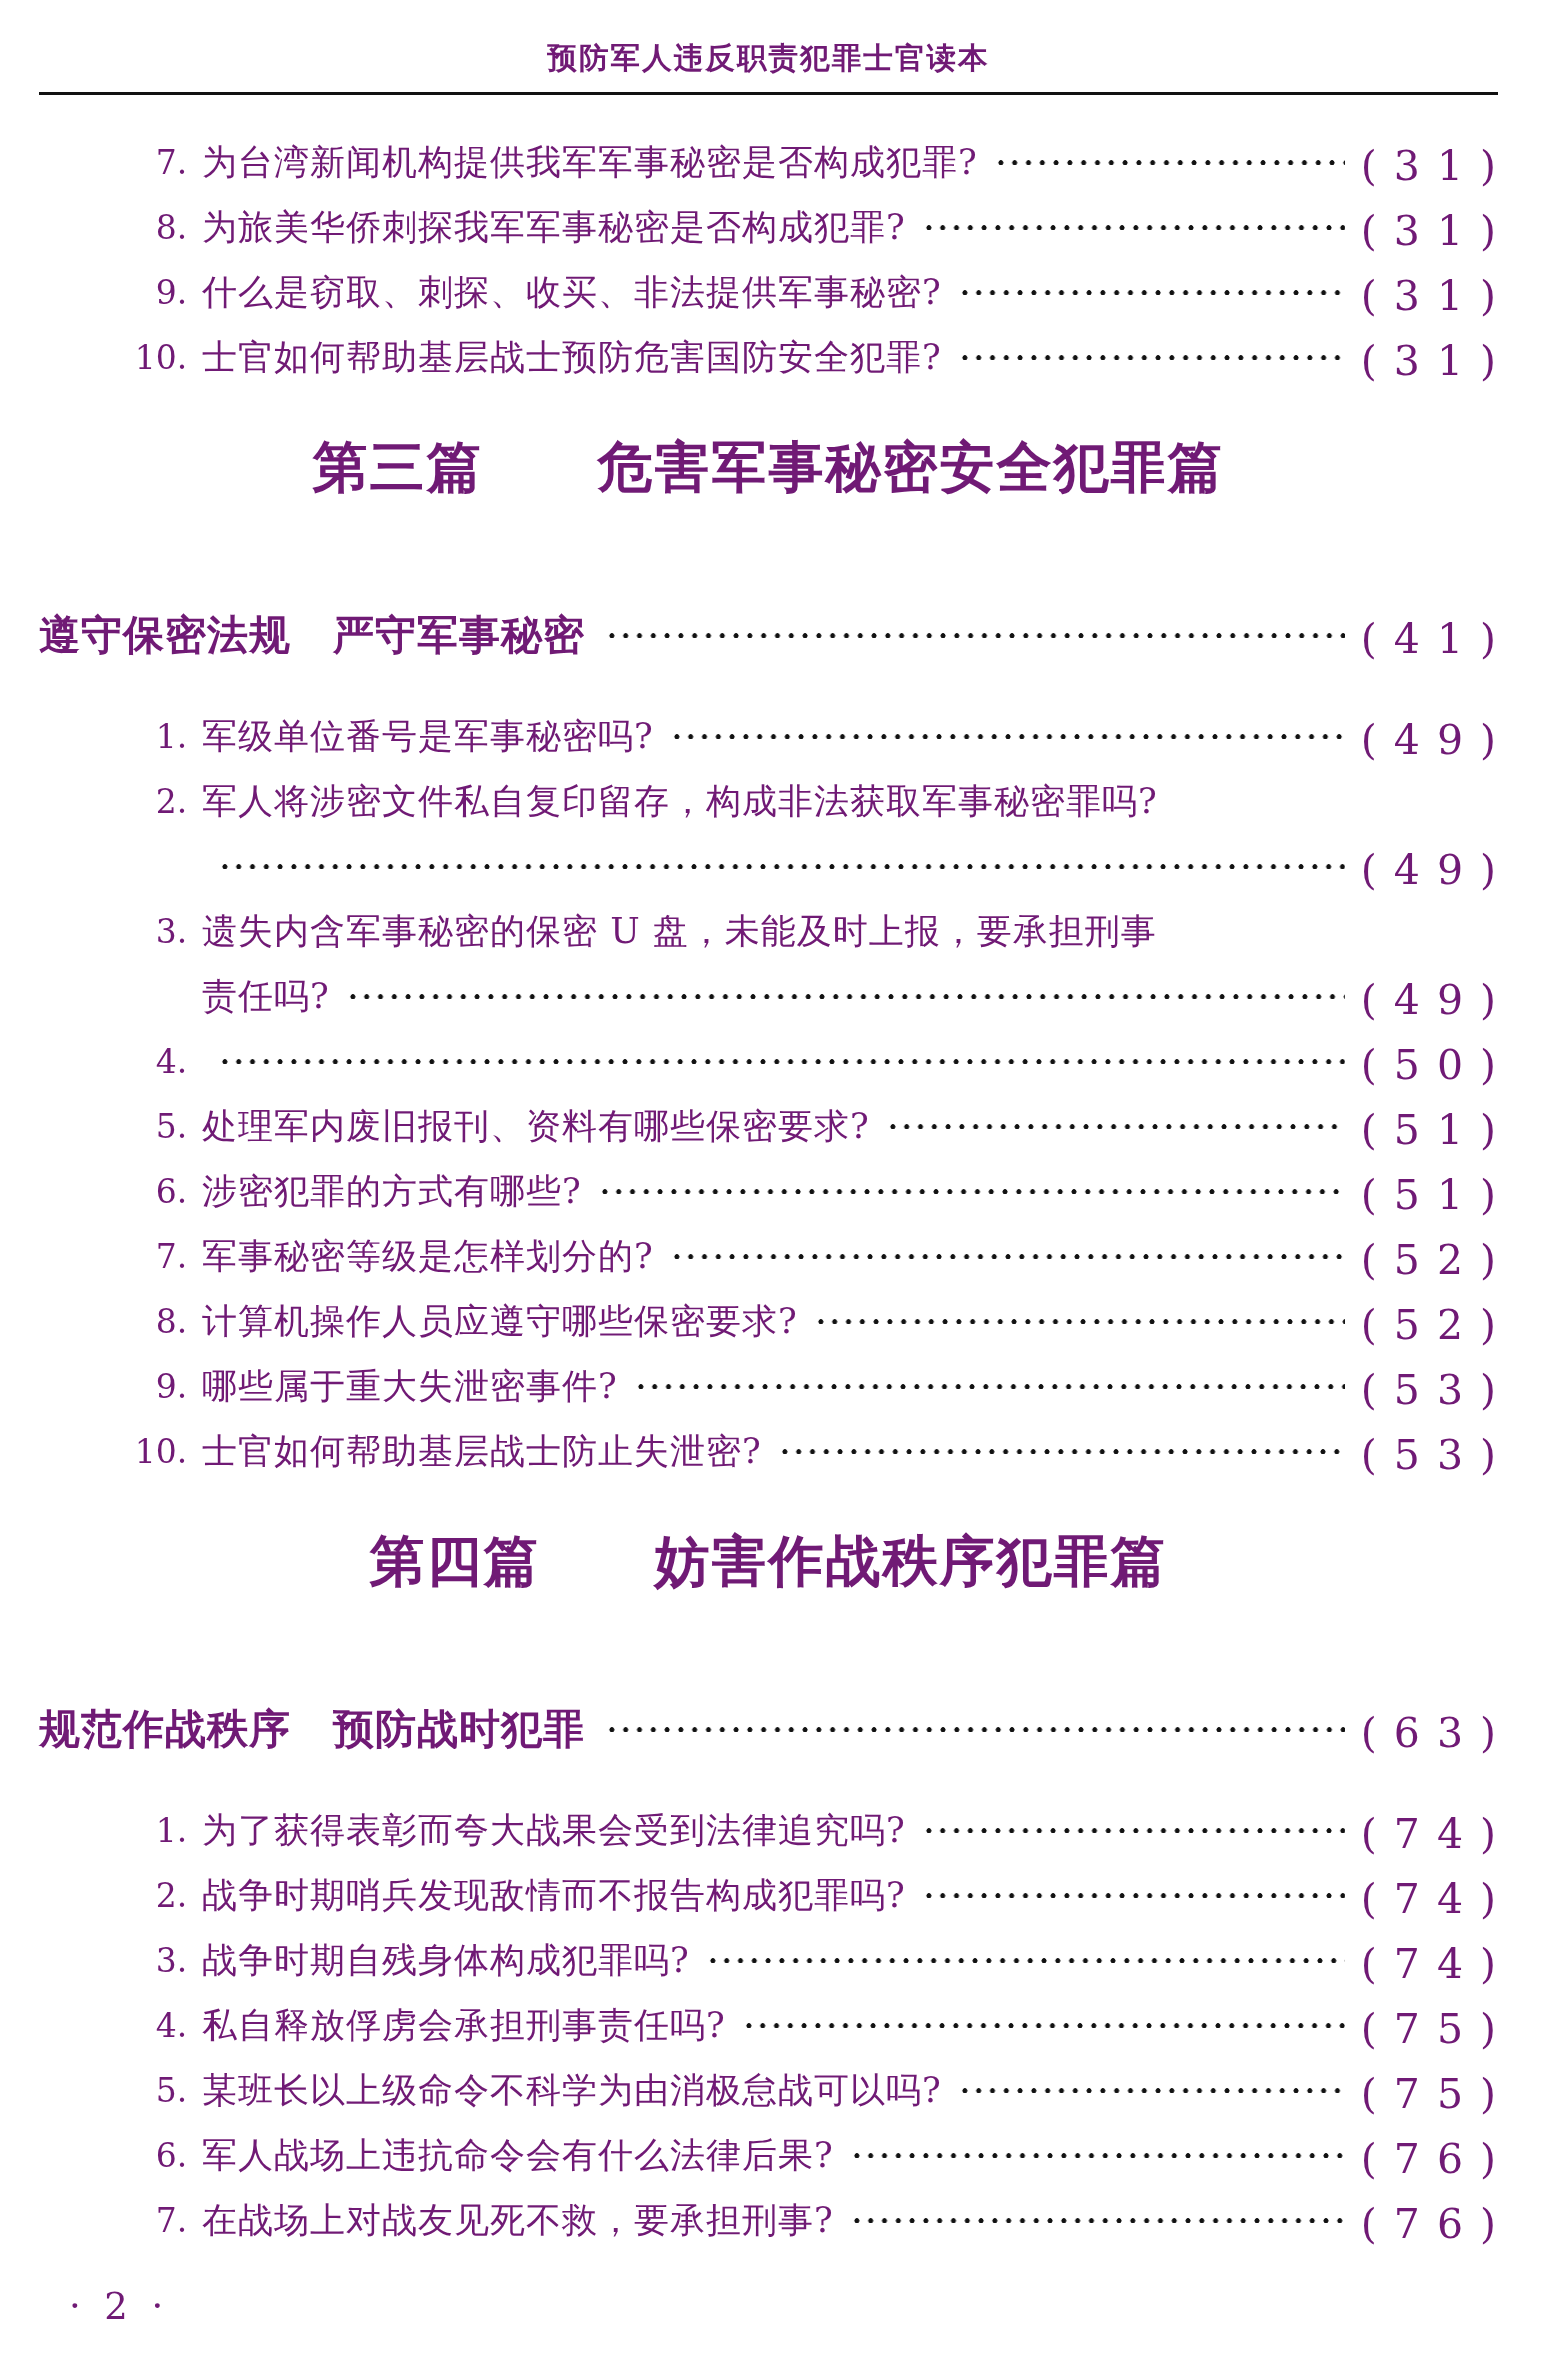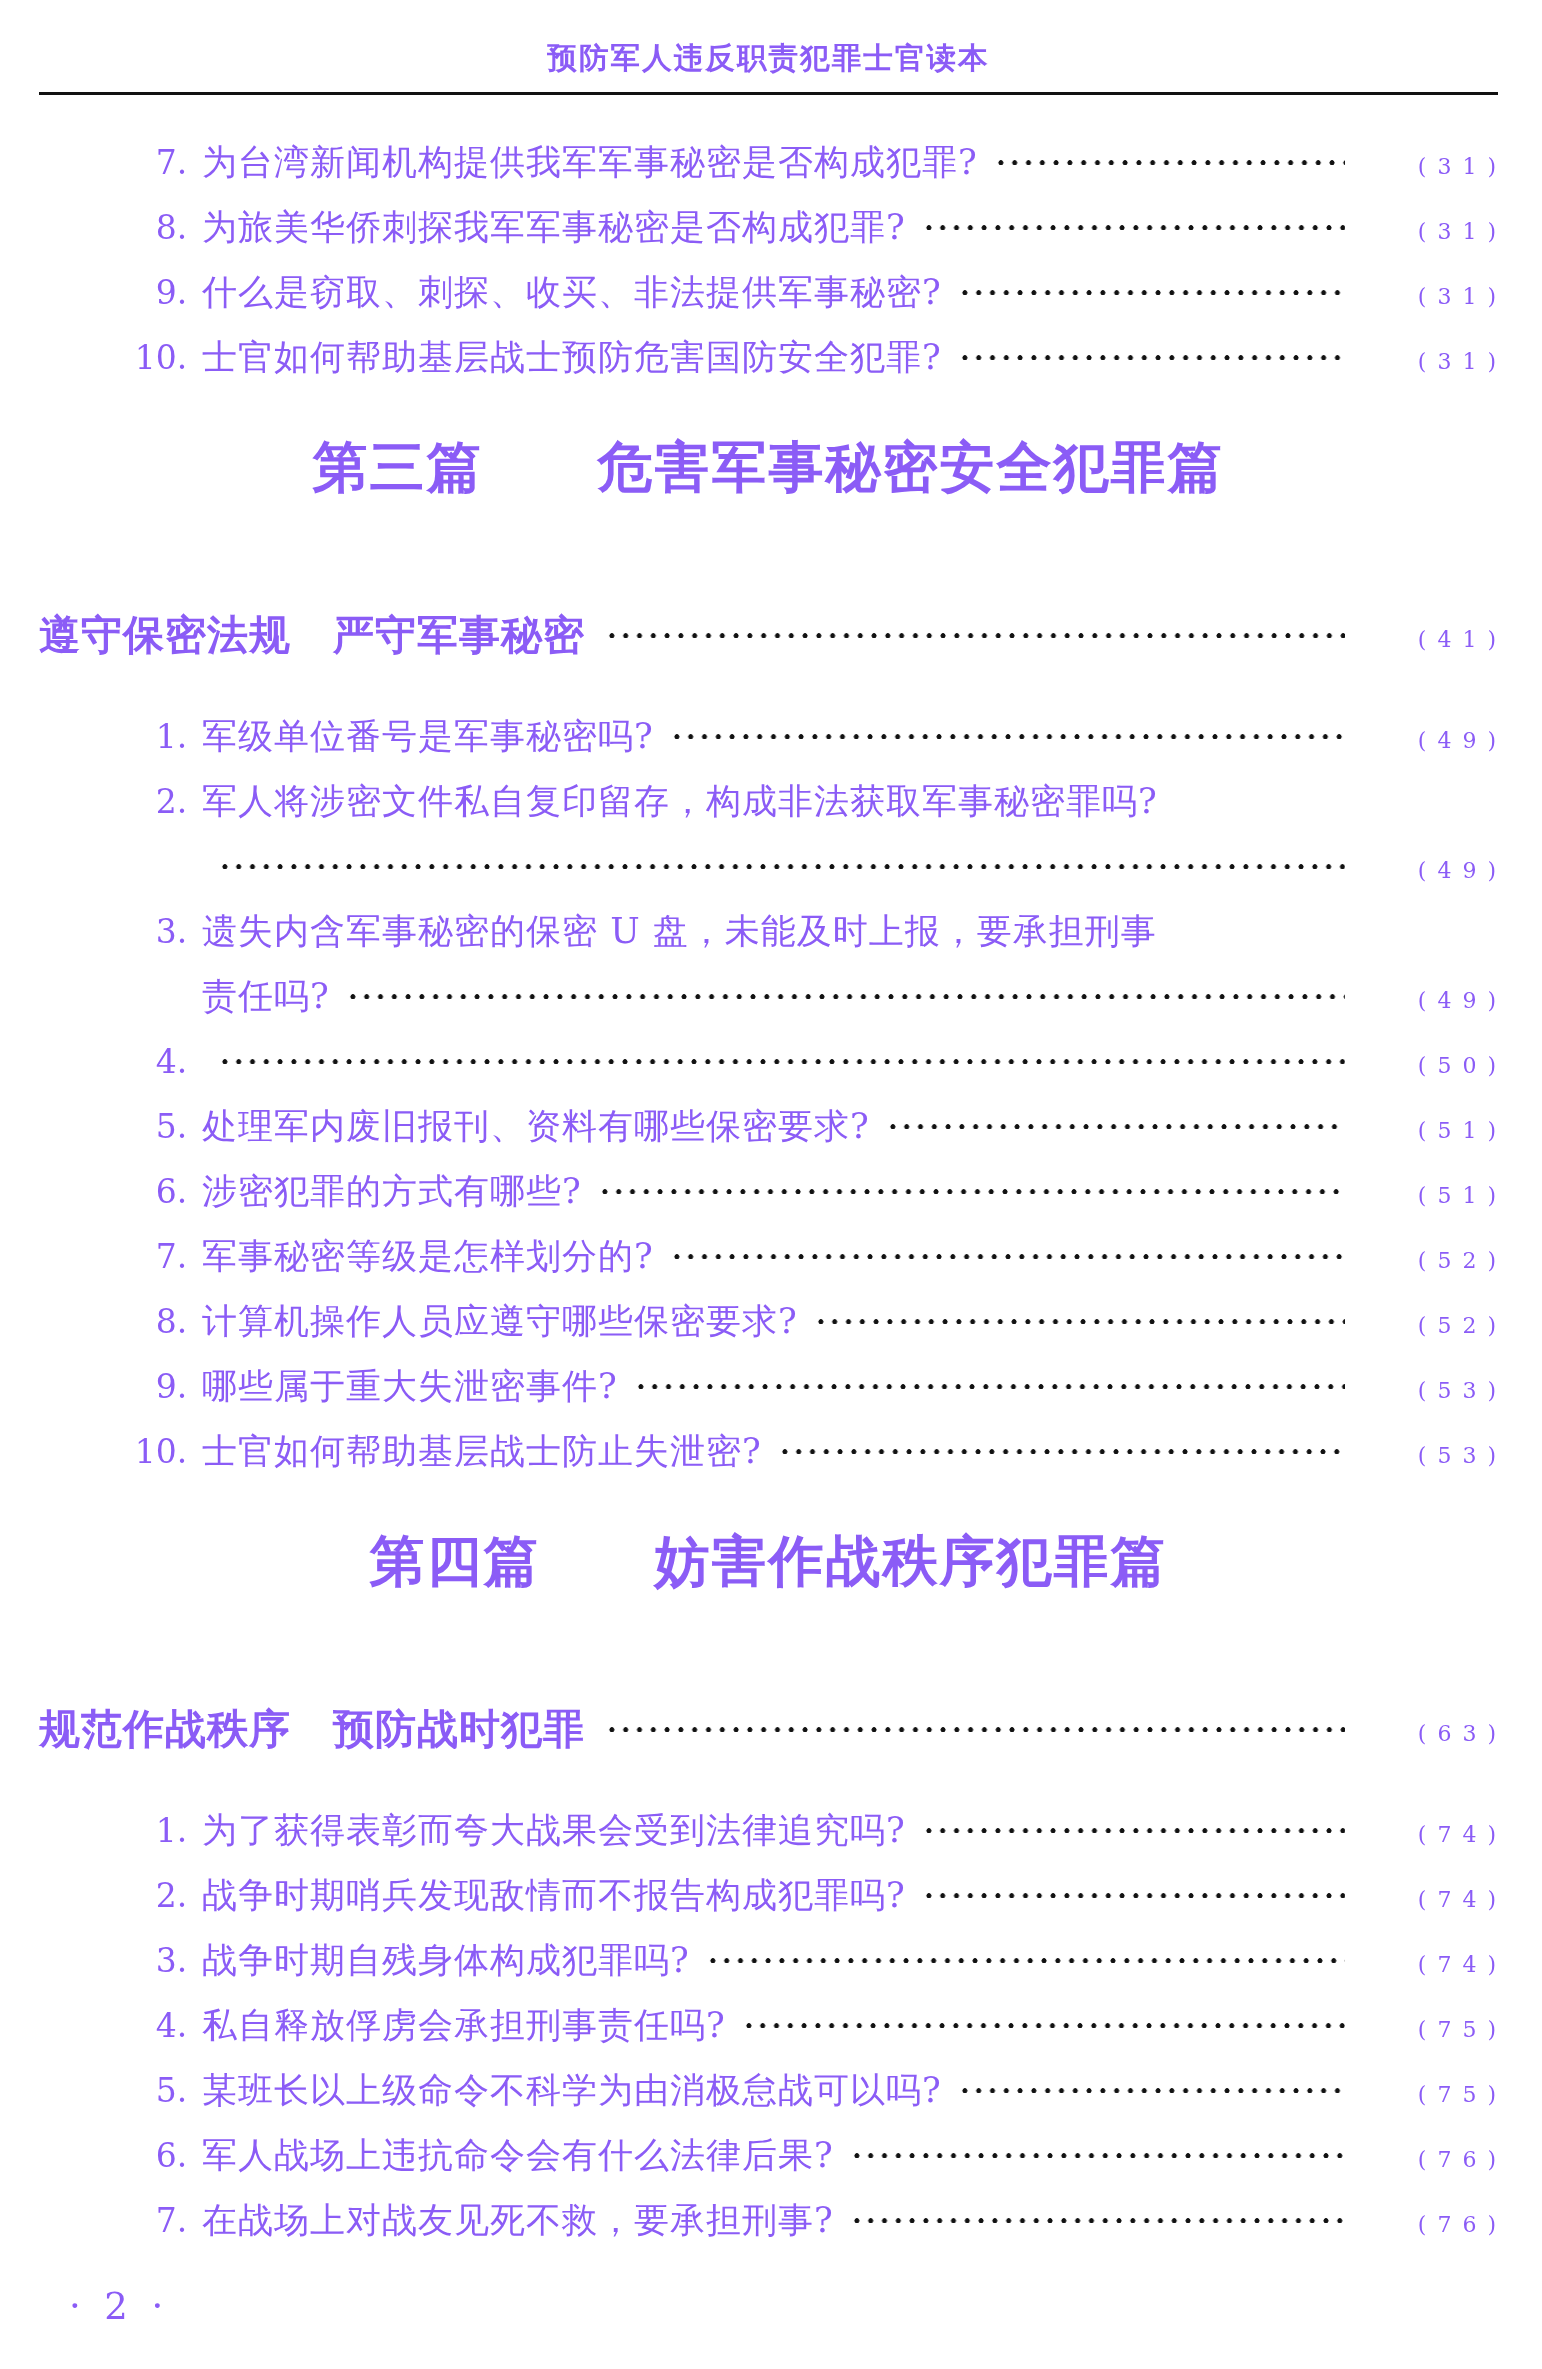--- a/index.html
+++ b/index.html
@@ -1,21 +1,21 @@
 <!DOCTYPE html>
 <html><head>
 <meta charset="utf-8">
 <style>
   html,body{margin:0;padding:0;background:#e8e8e8;}
   .page{
     position:relative;
     width:1543px;height:2369px;
     margin:0 auto;
     background:#ffffff;
-    color:#8b5cf6;
+    color:#701a75;
     box-sizing:border-box;
     padding:41px 45px 0 39px;
     overflow:hidden;
     font-family:"DejaVu Serif","Liberation Serif",serif;
   }
   
   .book-title{
     text-align:center;
     font-family:"DejaVu Sans","Liberation Sans",sans-serif;
     font-weight:700;
@@ -56,21 +56,21 @@
     background-image:radial-gradient(circle at 6.9px 16.7px,#111 2.2px,transparent 2.8px);
     background-size:13.8px 33px;
     background-repeat:repeat-x;
     background-position:0 center;
     align-self:center;
   }
   .pagenum{
     flex:0 0 auto;
     min-width:143px;
     text-align:right;
-    font-size:22px;
+    font-size:41px;
     letter-spacing:2px;
     font-family:"DejaVu Serif","Liberation Serif",serif;
     font-weight:400;
     margin-top:8px;
   }
   
   .part-title{
     margin-top:41px;
     height:73px;
     line-height:73px;

